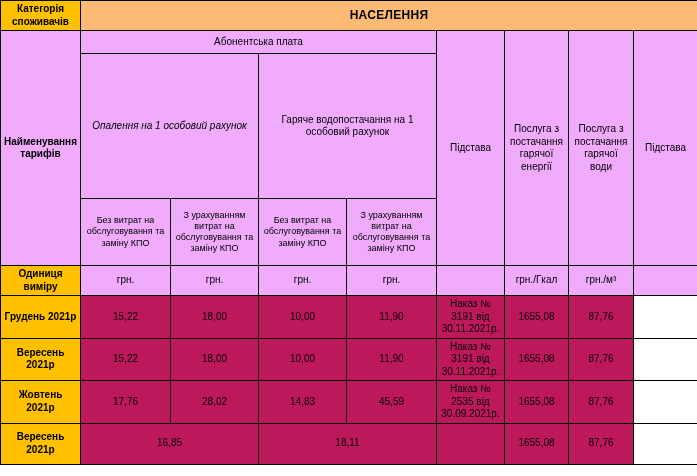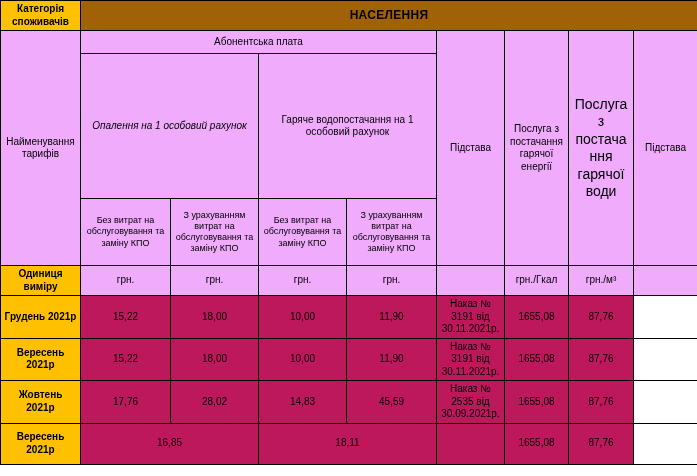--- a/index.html
+++ b/index.html
@@ -29,21 +29,21 @@
     word-wrap: break-word;
   }
   .cat-cell {
     background: #ffc000;
     font-weight: bold;
     font-size: 10px;
     text-align: left;
     padding-left: 5px;
   }
   .pop-cell {
-    background: #a16207;
+    background: #fdba74;
     font-weight: bold;
     font-size: 12px;
     letter-spacing: 0.3px;
   }
   .cream {
     background: #f0abfc;
   }
   .white {
     background: #be185d;
   }
@@ -102,25 +102,25 @@
     <col style="width:64px">
   </colgroup>
 
   <tbody>
       <tr>
     <td class="cat-cell">Категорія споживачів</td>
     <td class="pop-cell" colspan="8">НАСЕЛЕННЯ</td>
   </tr>
 
   <tr>
-    <td class="cream" rowspan="3" style="font-weight:normal;font-size:10px;">Найменування тарифів</td>
+    <td class="cream" rowspan="3" style="font-weight:bold;font-size:10px;">Найменування тарифів</td>
     <td class="cream abon" colspan="4">Абонентська плата</td>
     <td class="cream" rowspan="3" style="font-size:10px;">Підстава</td>
     <td class="cream" rowspan="3" style="font-size:10px;">Послуга з постачання гарячої енергії</td>
-    <td class="cream" rowspan="3" style="font-size:14px;text-align:center;">Послуга з постачання гарячої води</td>
+    <td class="cream" rowspan="3" style="font-size:10px;text-align:center;">Послуга з постачання гарячої води</td>
     <td class="cream" rowspan="3" style="font-size:10px;">Підстава</td>
   </tr>
 
   <tr>
     <td class="cream mid-title" colspan="2" style="height:140px;vertical-align:middle;font-style:italic;">Опалення на 1 особовий рахунок</td>
     <td class="cream mid-title" colspan="2" style="vertical-align:middle;">Гаряче водопостачання на 1 особовий рахунок</td>
   </tr>
 
   <tr>
     <td class="cream sub-small" style="height:62px;">Без витрат на обслуговування та заміну КПО</td>

